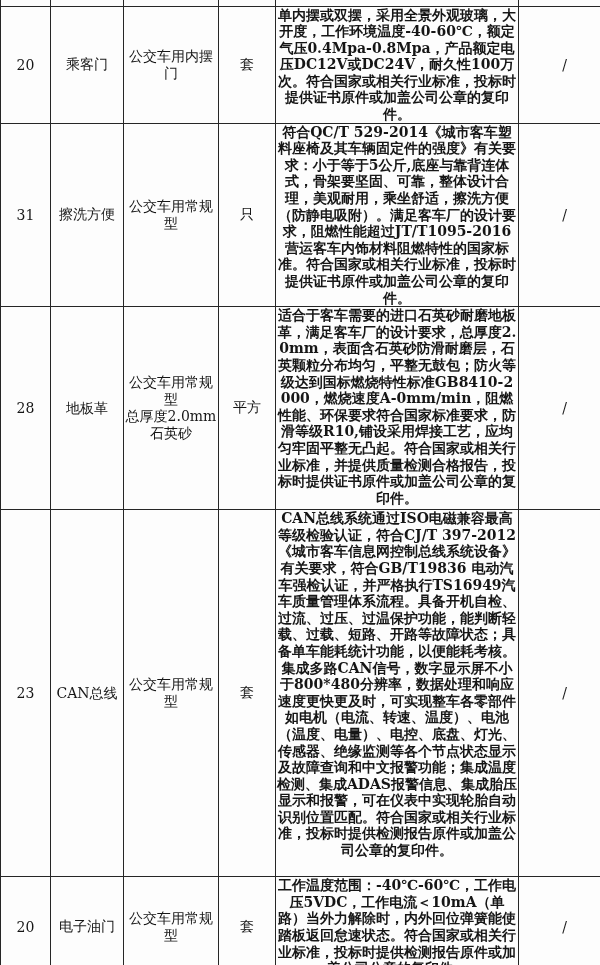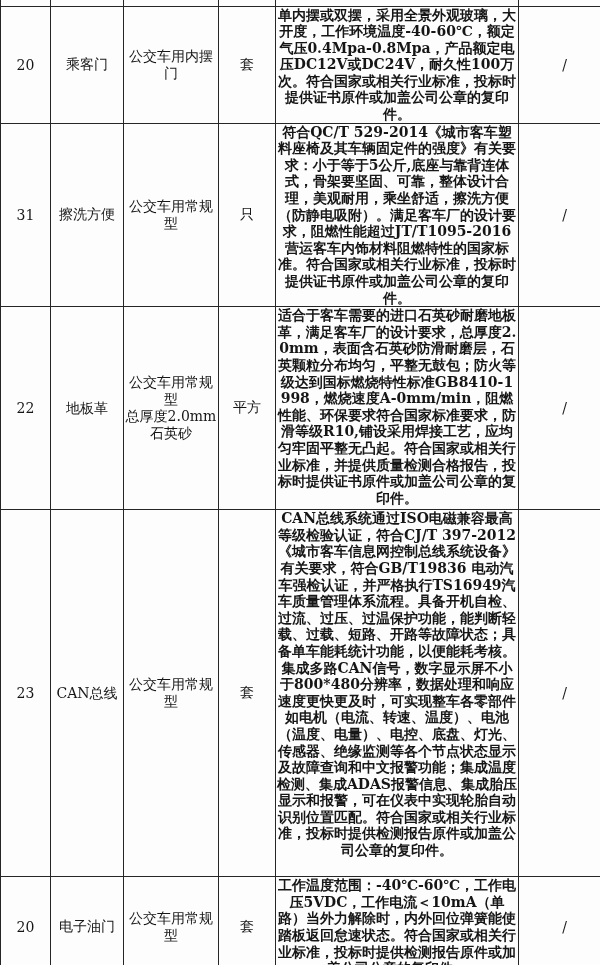--- a/index.html
+++ b/index.html
@@ -102,27 +102,27 @@
       <tr class="r21">
         <td class="c-no">31</td>
         <td class="c-name">擦洗方便</td>
         <td class="c-spec">公交车用常规型</td>
         <td class="c-unit">只</td>
         <td class="c-desc">符合QC/T 529-2014《城市客车塑料座椅及其车辆固定件的强度》有关要求：小于等于5公斤,底座与靠背连体式，骨架要坚固、可靠，整体设计合理，美观耐用，乘坐舒适，擦洗方便（防静电吸附）。满足客车厂的设计要求，阻燃性能超过JT/T1095-2016营运客车内饰材料阻燃特性的国家标准。符合国家或相关行业标准，投标时提供证书原件或加盖公司公章的复印件。</td>
         <td class="c-remark">/</td>
       </tr>
 
       <tr class="r22">
-        <td class="c-no">22</td>
+        <td class="c-no">28</td>
         <td class="c-name">地板革</td>
         <td class="c-spec">公交车用常规型
 总厚度2.0mm
 石英砂</td>
         <td class="c-unit">平方</td>
-        <td class="c-desc">适合于客车需要的进口石英砂耐磨地板革，满足客车厂的设计要求，总厚度2.0mm，表面含石英砂防滑耐磨层，石英颗粒分布均匀，平整无鼓包；防火等级达到国标燃烧特性标准GB8410-1998，燃烧速度A-0mm/min，阻燃性能、环保要求符合国家标准要求，防滑等级R10,铺设采用焊接工艺，应均匀牢固平整无凸起。符合国家或相关行业标准，并提供质量检测合格报告，投标时提供证书原件或加盖公司公章的复印件。</td>
+        <td class="c-desc">适合于客车需要的进口石英砂耐磨地板革，满足客车厂的设计要求，总厚度2.0mm，表面含石英砂防滑耐磨层，石英颗粒分布均匀，平整无鼓包；防火等级达到国标燃烧特性标准GB8410-2000，燃烧速度A-0mm/min，阻燃性能、环保要求符合国家标准要求，防滑等级R10,铺设采用焊接工艺，应均匀牢固平整无凸起。符合国家或相关行业标准，并提供质量检测合格报告，投标时提供证书原件或加盖公司公章的复印件。</td>
         <td class="c-remark">/</td>
       </tr>
 
       <tr class="r23">
         <td class="c-no">23</td>
         <td class="c-name">CAN总线</td>
         <td class="c-spec">公交车用常规型</td>
         <td class="c-unit">套</td>
         <td class="c-desc">CAN总线系统通过ISO电磁兼容最高等级检验认证，符合CJ/T 397-2012《城市客车信息网控制总线系统设备》有关要求，符合GB/T19836 电动汽车强检认证，并严格执行TS16949汽车质量管理体系流程。具备开机自检、过流、过压、过温保护功能，能判断轻载、过载、短路、开路等故障状态；具备单车能耗统计功能，以便能耗考核。集成多路CAN信号，数字显示屏不小于800*480分辨率，数据处理和响应速度更快更及时，可实现整车各零部件如电机（电流、转速、温度）、电池（温度、电量）、电控、底盘、灯光、传感器、绝缘监测等各个节点状态显示及故障查询和中文报警功能；集成温度检测、集成ADAS报警信息、集成胎压显示和报警，可在仪表中实现轮胎自动识别位置匹配。符合国家或相关行业标准，投标时提供检测报告原件或加盖公司公章的复印件。</td>
         <td class="c-remark">/</td>

